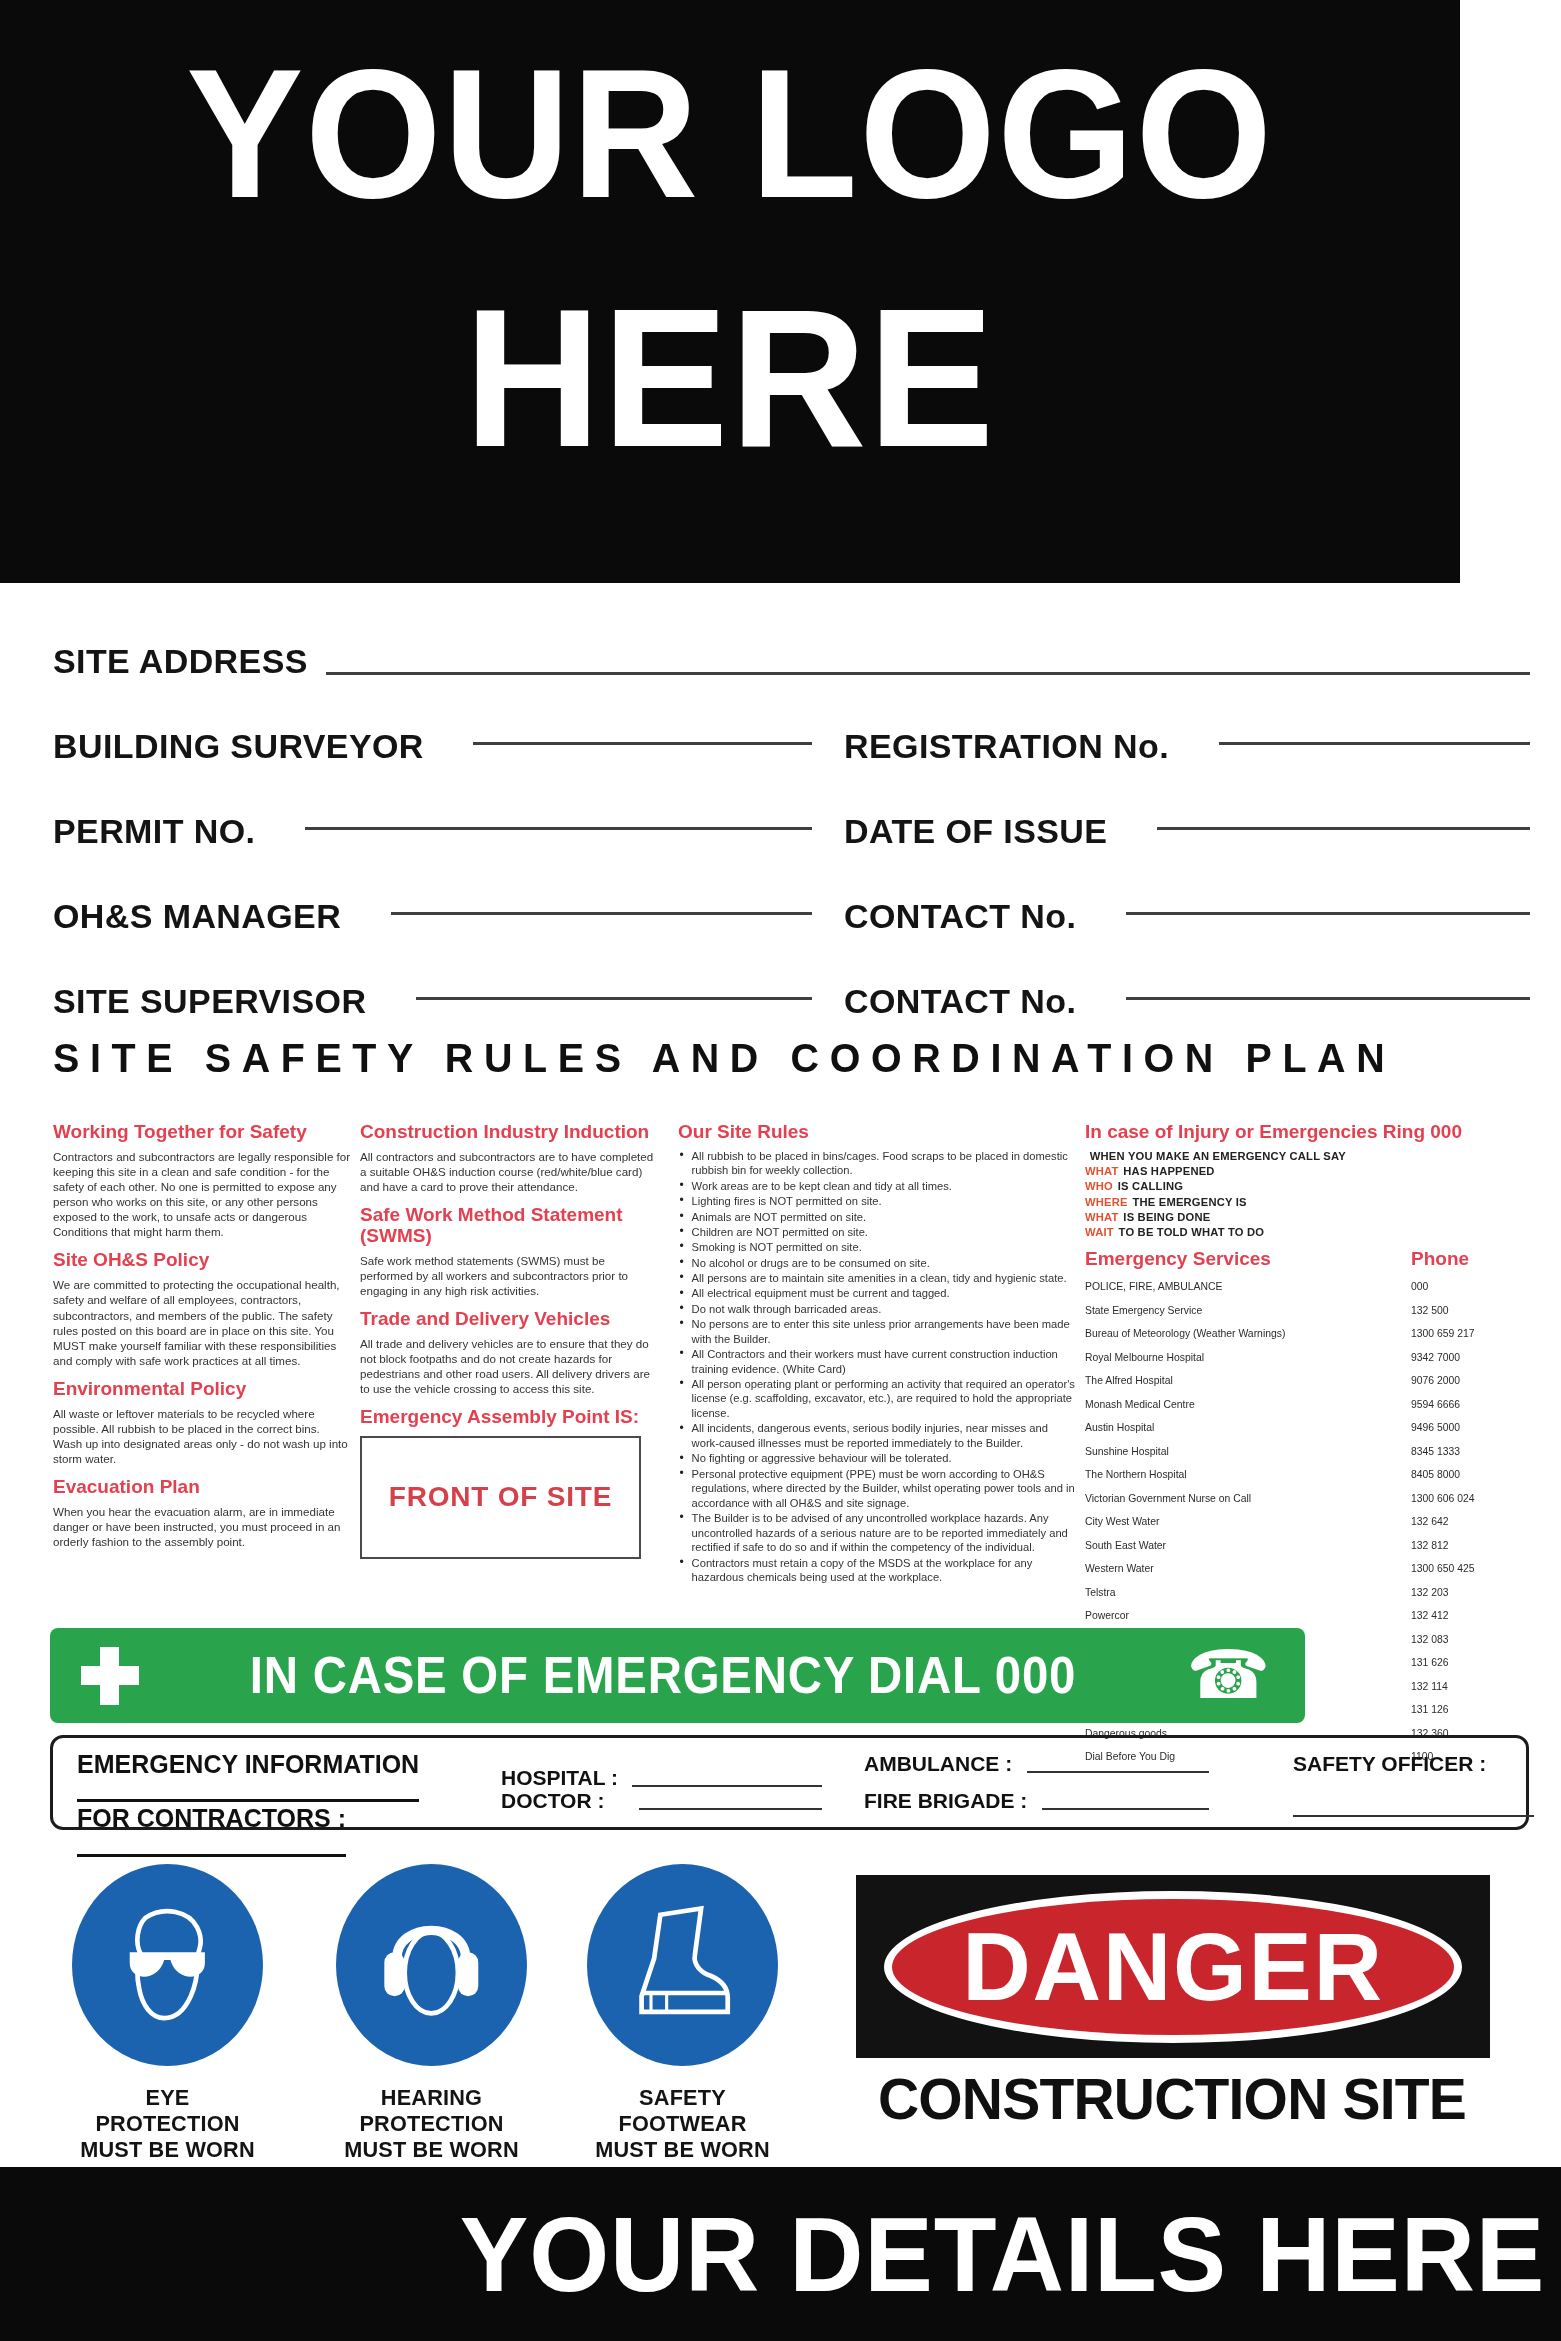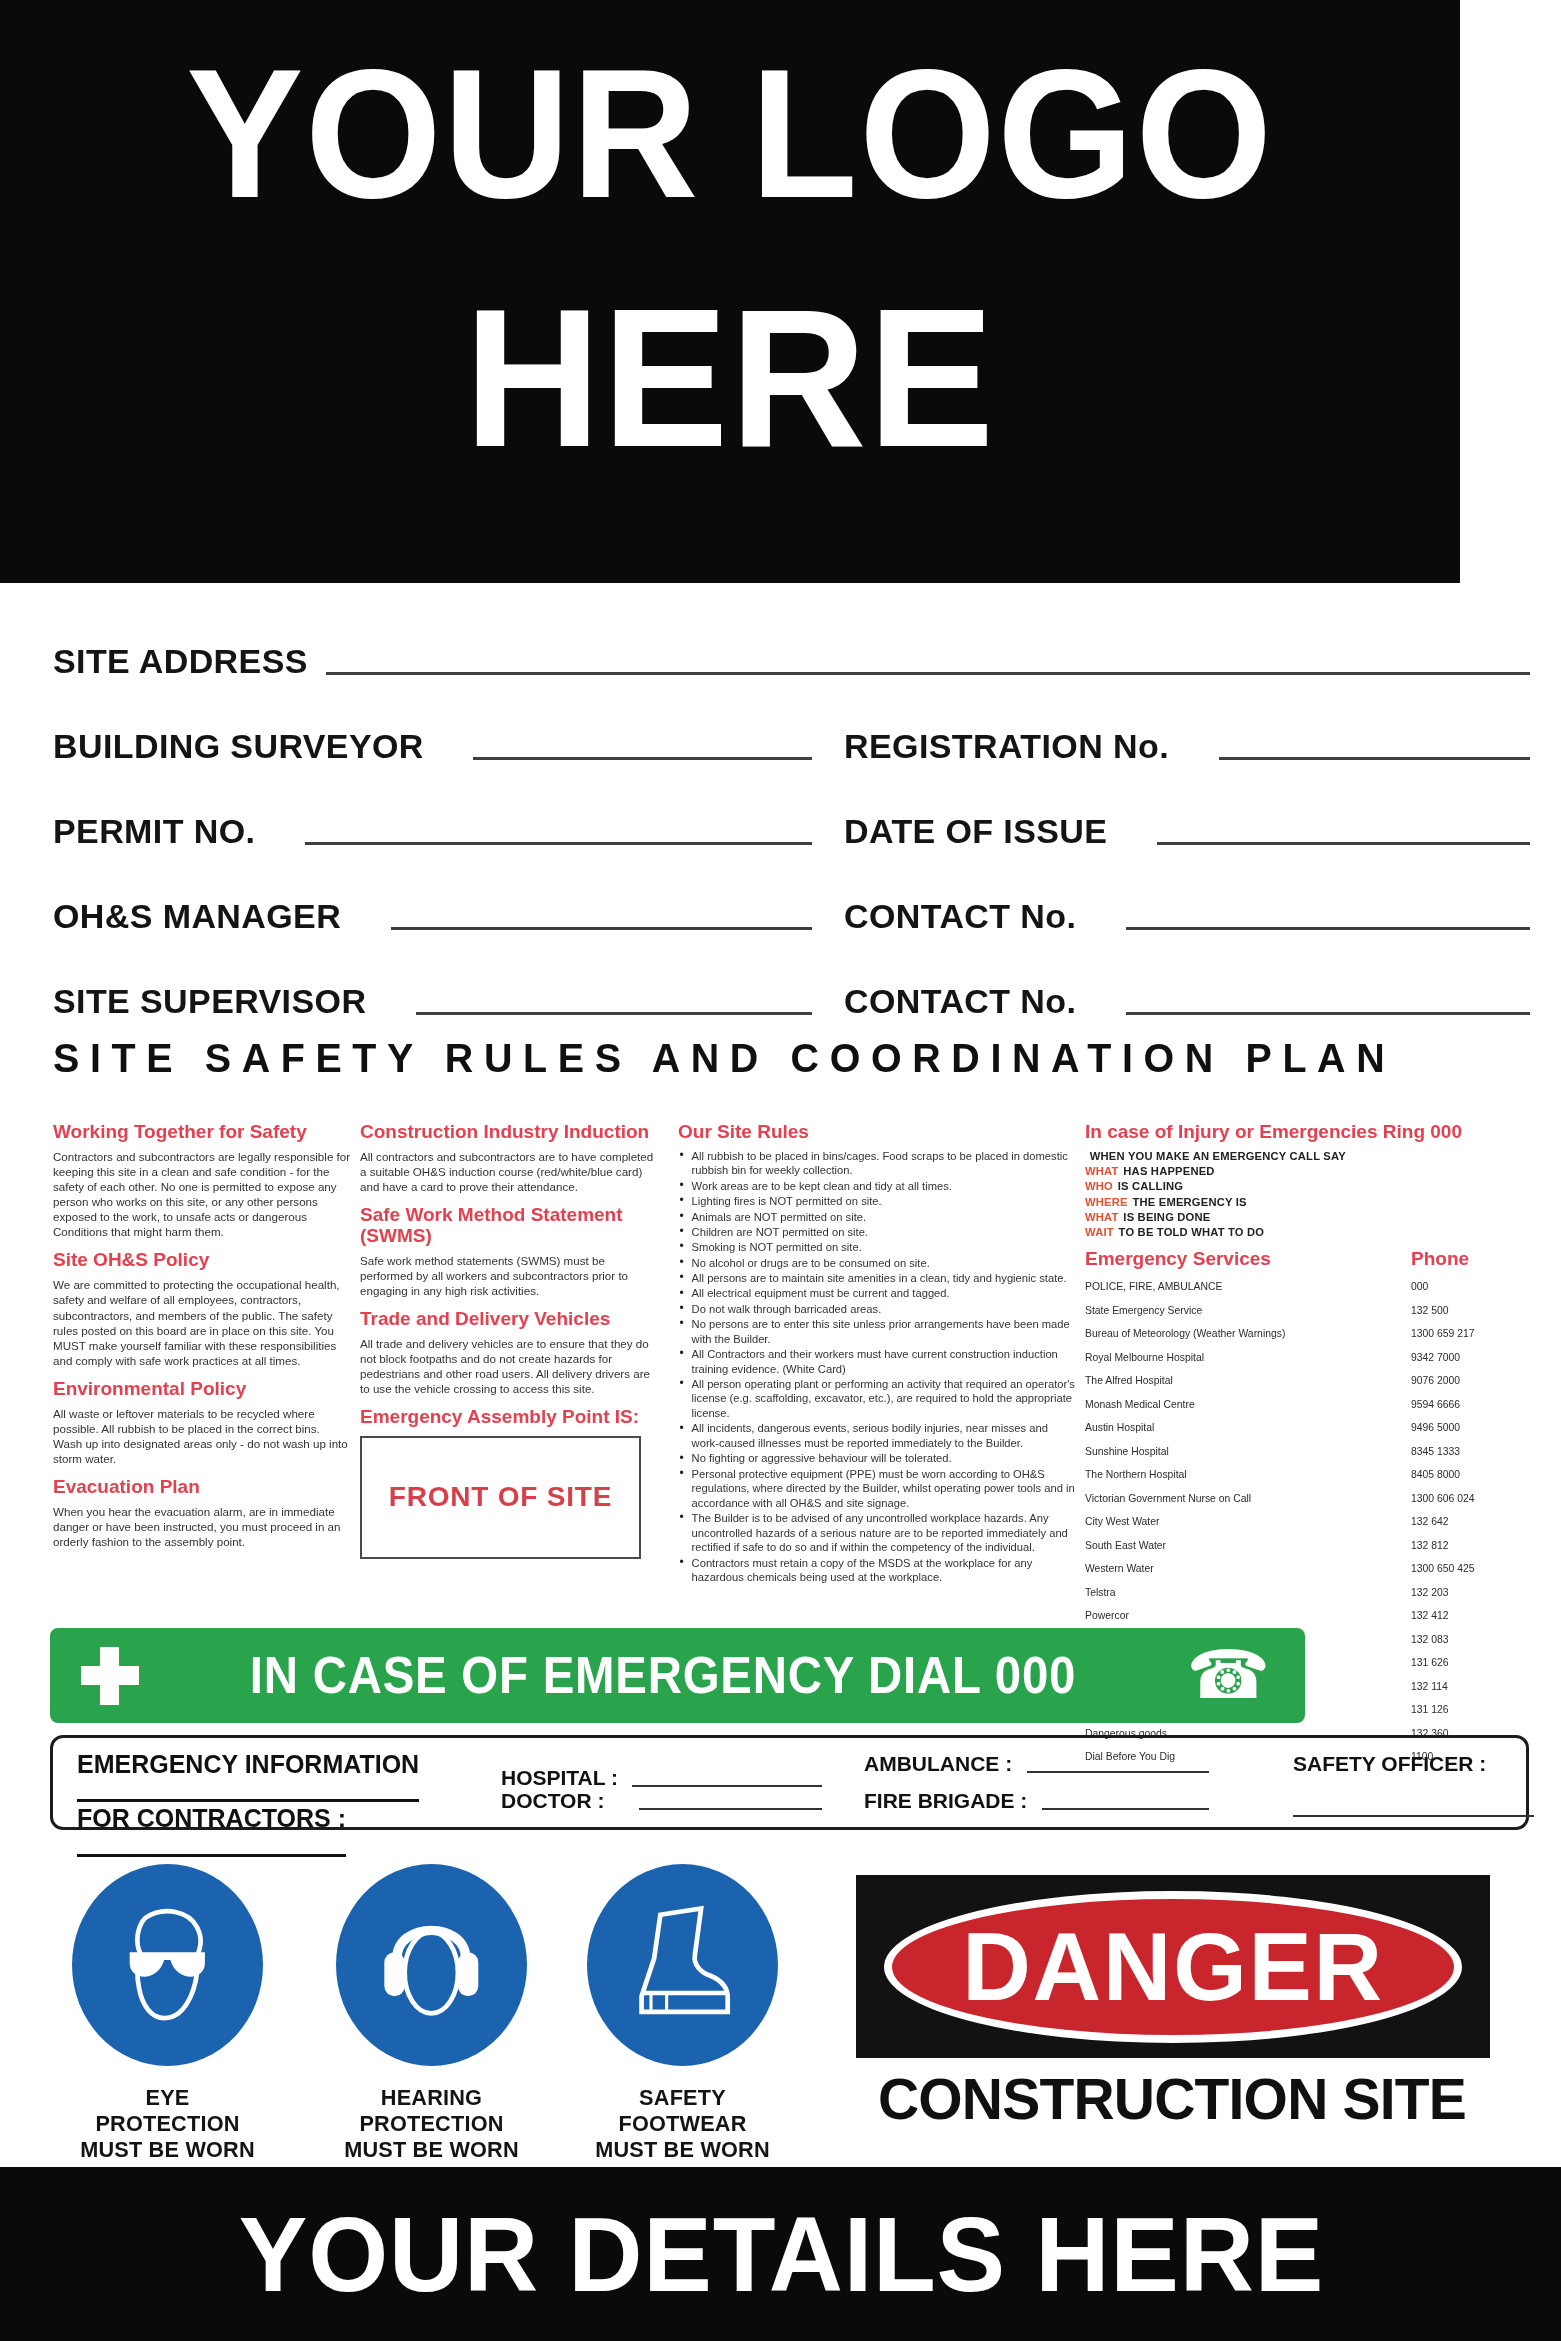--- a/index.html
+++ b/index.html
@@ -8,21 +8,21 @@
 
   
   .hdr{position:absolute;left:0;top:0;width:1460px;height:583px;background:#0a0a0a;
        color:#fff;text-align:center;}
   .hdr .l1{margin-top:42px;font-size:183px;font-weight:bold;line-height:1;letter-spacing:1.6px;transform:scaleX(.96);}
   .hdr .l2{margin-top:55px;font-size:197px;font-weight:bold;line-height:1;letter-spacing:1.6px;transform:scaleX(.96);}
 
   
   .form{position:absolute;left:53px;top:596px;width:1477px;}
   .frow{display:flex;align-items:flex-end;height:85px;}
-  .fcell{display:flex;align-items:flex-end;flex:1;gap:32px;}
+  .fcell{display:flex;align-items:center;flex:1;gap:32px;}
   .fcell.lft{flex:0 0 791px;padding-right:32px;box-sizing:border-box;}
   .flabel{font-size:34px;font-weight:bold;color:#141414;white-space:nowrap;letter-spacing:0.4px;}
   .fline{flex:1;border-bottom:3.2px solid #3f3f3f;margin:0 0 6.4px 17.7px;min-width:96px;}
 
   .title{position:absolute;left:53px;top:1036px;width:1477px;font-size:40px;font-weight:bold;
          color:#101010;letter-spacing:10.8px;white-space:nowrap;transform:scaleX(.985);transform-origin:left;}
 
   
   .cols{position:absolute;left:0;top:1122px;width:1562px;height:491px;}
   .col{position:absolute;top:0;}
@@ -89,21 +89,21 @@
   .doval{width:562px;height:136px;background:#c9252c;border:8px solid #fff;border-radius:50%;
          display:flex;align-items:center;justify-content:center;}
   .dword{font-size:95px;font-weight:bold;color:#fff;line-height:1;letter-spacing:1.6px;transform:scaleY(1.02);}
   .dline1{position:absolute;left:852px;top:2066px;width:640px;text-align:center;font-size:57px;
           font-weight:bold;color:#101010;white-space:nowrap;letter-spacing:-0.8px;transform:scaleX(1.0);}
   .dline2{position:absolute;left:852px;top:2127px;width:640px;text-align:center;font-size:34px;
           font-weight:bold;color:#101010;white-space:nowrap;letter-spacing:-0.4px;}
 
   
   .ftr{position:absolute;left:0;top:2167px;width:1562px;height:175px;background:#0a0a0a;
-       display:flex;align-items:center;justify-content:center;}
+       display:flex;align-items:center;justify-content:flex-end;}
   .ftr div{color:#fff;font-size:106px;font-weight:bold;letter-spacing:0.8px;transform:scaleX(.97);}
 </style>
 </head>
 <body>
 
 <div class="sign">
 
   <div class="hdr">
     <div class="l1">YOUR LOGO</div>
     <div class="l2">HERE</div>

